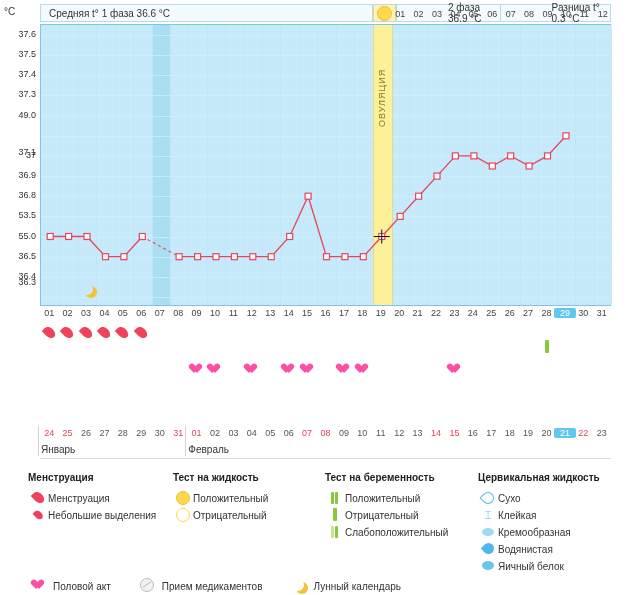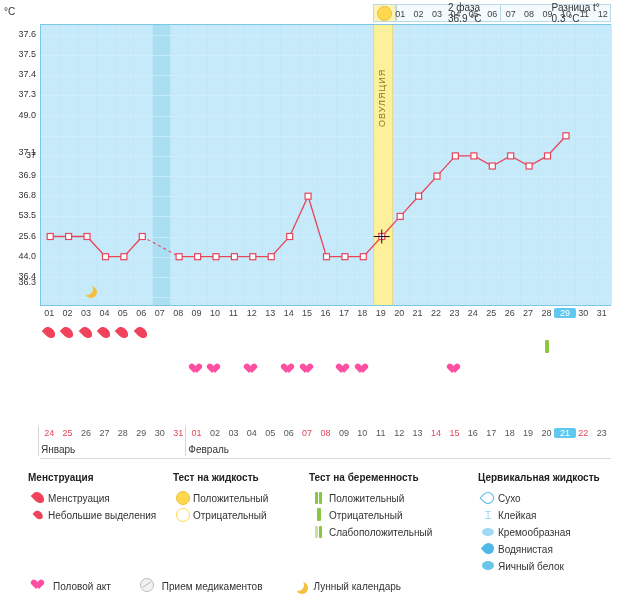--- a/index.html
+++ b/index.html
@@ -98,20 +98,23 @@
   .cv-sticky{display:inline-block;width:10px;height:12px;position:relative;color:#4fb8e8;font-size:11px;line-height:11px;}
   .cv-creamy{display:inline-block;width:12px;height:8px;background:#9fd9f2;border-radius:50%;}
   .cv-watery{display:inline-block;width:11px;height:11px;background:#4fb8e8;border-radius:0 50% 50% 50%;transform:rotate(-45deg);}
   .cv-egg{display:inline-block;width:12px;height:9px;background:#6cc6ea;border-radius:50%;}
 </style>
 </head>
 <body>
 
 <div class="wrap">
 
+  <div class="hdr" id="hdr-p1">
+    <span>Средняя t° 1 фаза 36.6 °C</span>
+  </div>
   <div class="hdr" id="hdr-ov">
     <span class="ov-dot"></span>
   </div>
   <div class="hdr" id="hdr-p2">
     <span class="seg">2 фаза 36.9 °C</span>
     <span class="divider"></span>
     <span class="seg">Разница t° 0.3 °C</span>
   </div>
 
   <div style="position:absolute;left:4px;top:6px;font-size:10px;color:#333;">°C</div>
@@ -120,22 +123,22 @@
       <div class="ylab" style="top: 29px;">37.6</div>
       <div class="ylab" style="top: 49.1538px;">37.5</div>
       <div class="ylab" style="top: 69.3077px;">37.4</div>
       <div class="ylab" style="top: 89.4615px;">37.3</div>
       <div class="ylab" style="top: 109.615px;">49.0</div>
       <div class="ylab" style="top: 147px;">37.1</div>
       <div class="ylab" style="top: 149.923px;">37</div>
       <div class="ylab" style="top: 170.077px;">36.9</div>
       <div class="ylab" style="top: 190.231px;">36.8</div>
       <div class="ylab" style="top: 210.385px;">53.5</div>
-      <div class="ylab" style="top: 230.538px;">25.6</div>
-      <div class="ylab" style="top: 250.692px;">44.0</div>
+      <div class="ylab" style="top: 230.538px;">55.0</div>
+      <div class="ylab" style="top: 250.692px;">36.5</div>
       <div class="ylab" style="top: 270.846px;">36.4</div>
       <div class="ylab" style="top: 277px;">36.3</div>
     </div>
 
   <div class="chart" id="chart">
     <div id="cols">
         <div class="col-light" style="left: 0px; width: 110.516px;"></div>
         <div class="col-light" style="left: 128.935px; width: 110.516px;"></div>
         <div class="col-light" style="left: 239.452px; width: 92.0968px;"></div>
         <div class="col-light" style="left: 349.968px; width: 73.6774px;"></div>
@@ -357,21 +360,21 @@
       <div class="lg-item">
         <span class="lg-ic"><span class="circ y"></span></span>
         <span class="lg-tx">Положительный</span>
       </div>
       <div class="lg-item">
         <span class="lg-ic"><span class="circ o"></span></span>
         <span class="lg-tx">Отрицательный</span>
       </div>
     </div>
 
-    <div class="lg-col" style="left:281px;width:165px;">
+    <div class="lg-col" style="left:297px;width:165px;">
       <div class="lg-title">Тест на беременность</div>
       <div class="lg-item">
         <span class="lg-ic"><span class="dblstick"><i></i><i></i></span></span>
         <span class="lg-tx">Положительный</span>
       </div>
       <div class="lg-item">
         <span class="lg-ic"><span class="stick"></span></span>
         <span class="lg-tx">Отрицательный</span>
       </div>
       <div class="lg-item">

